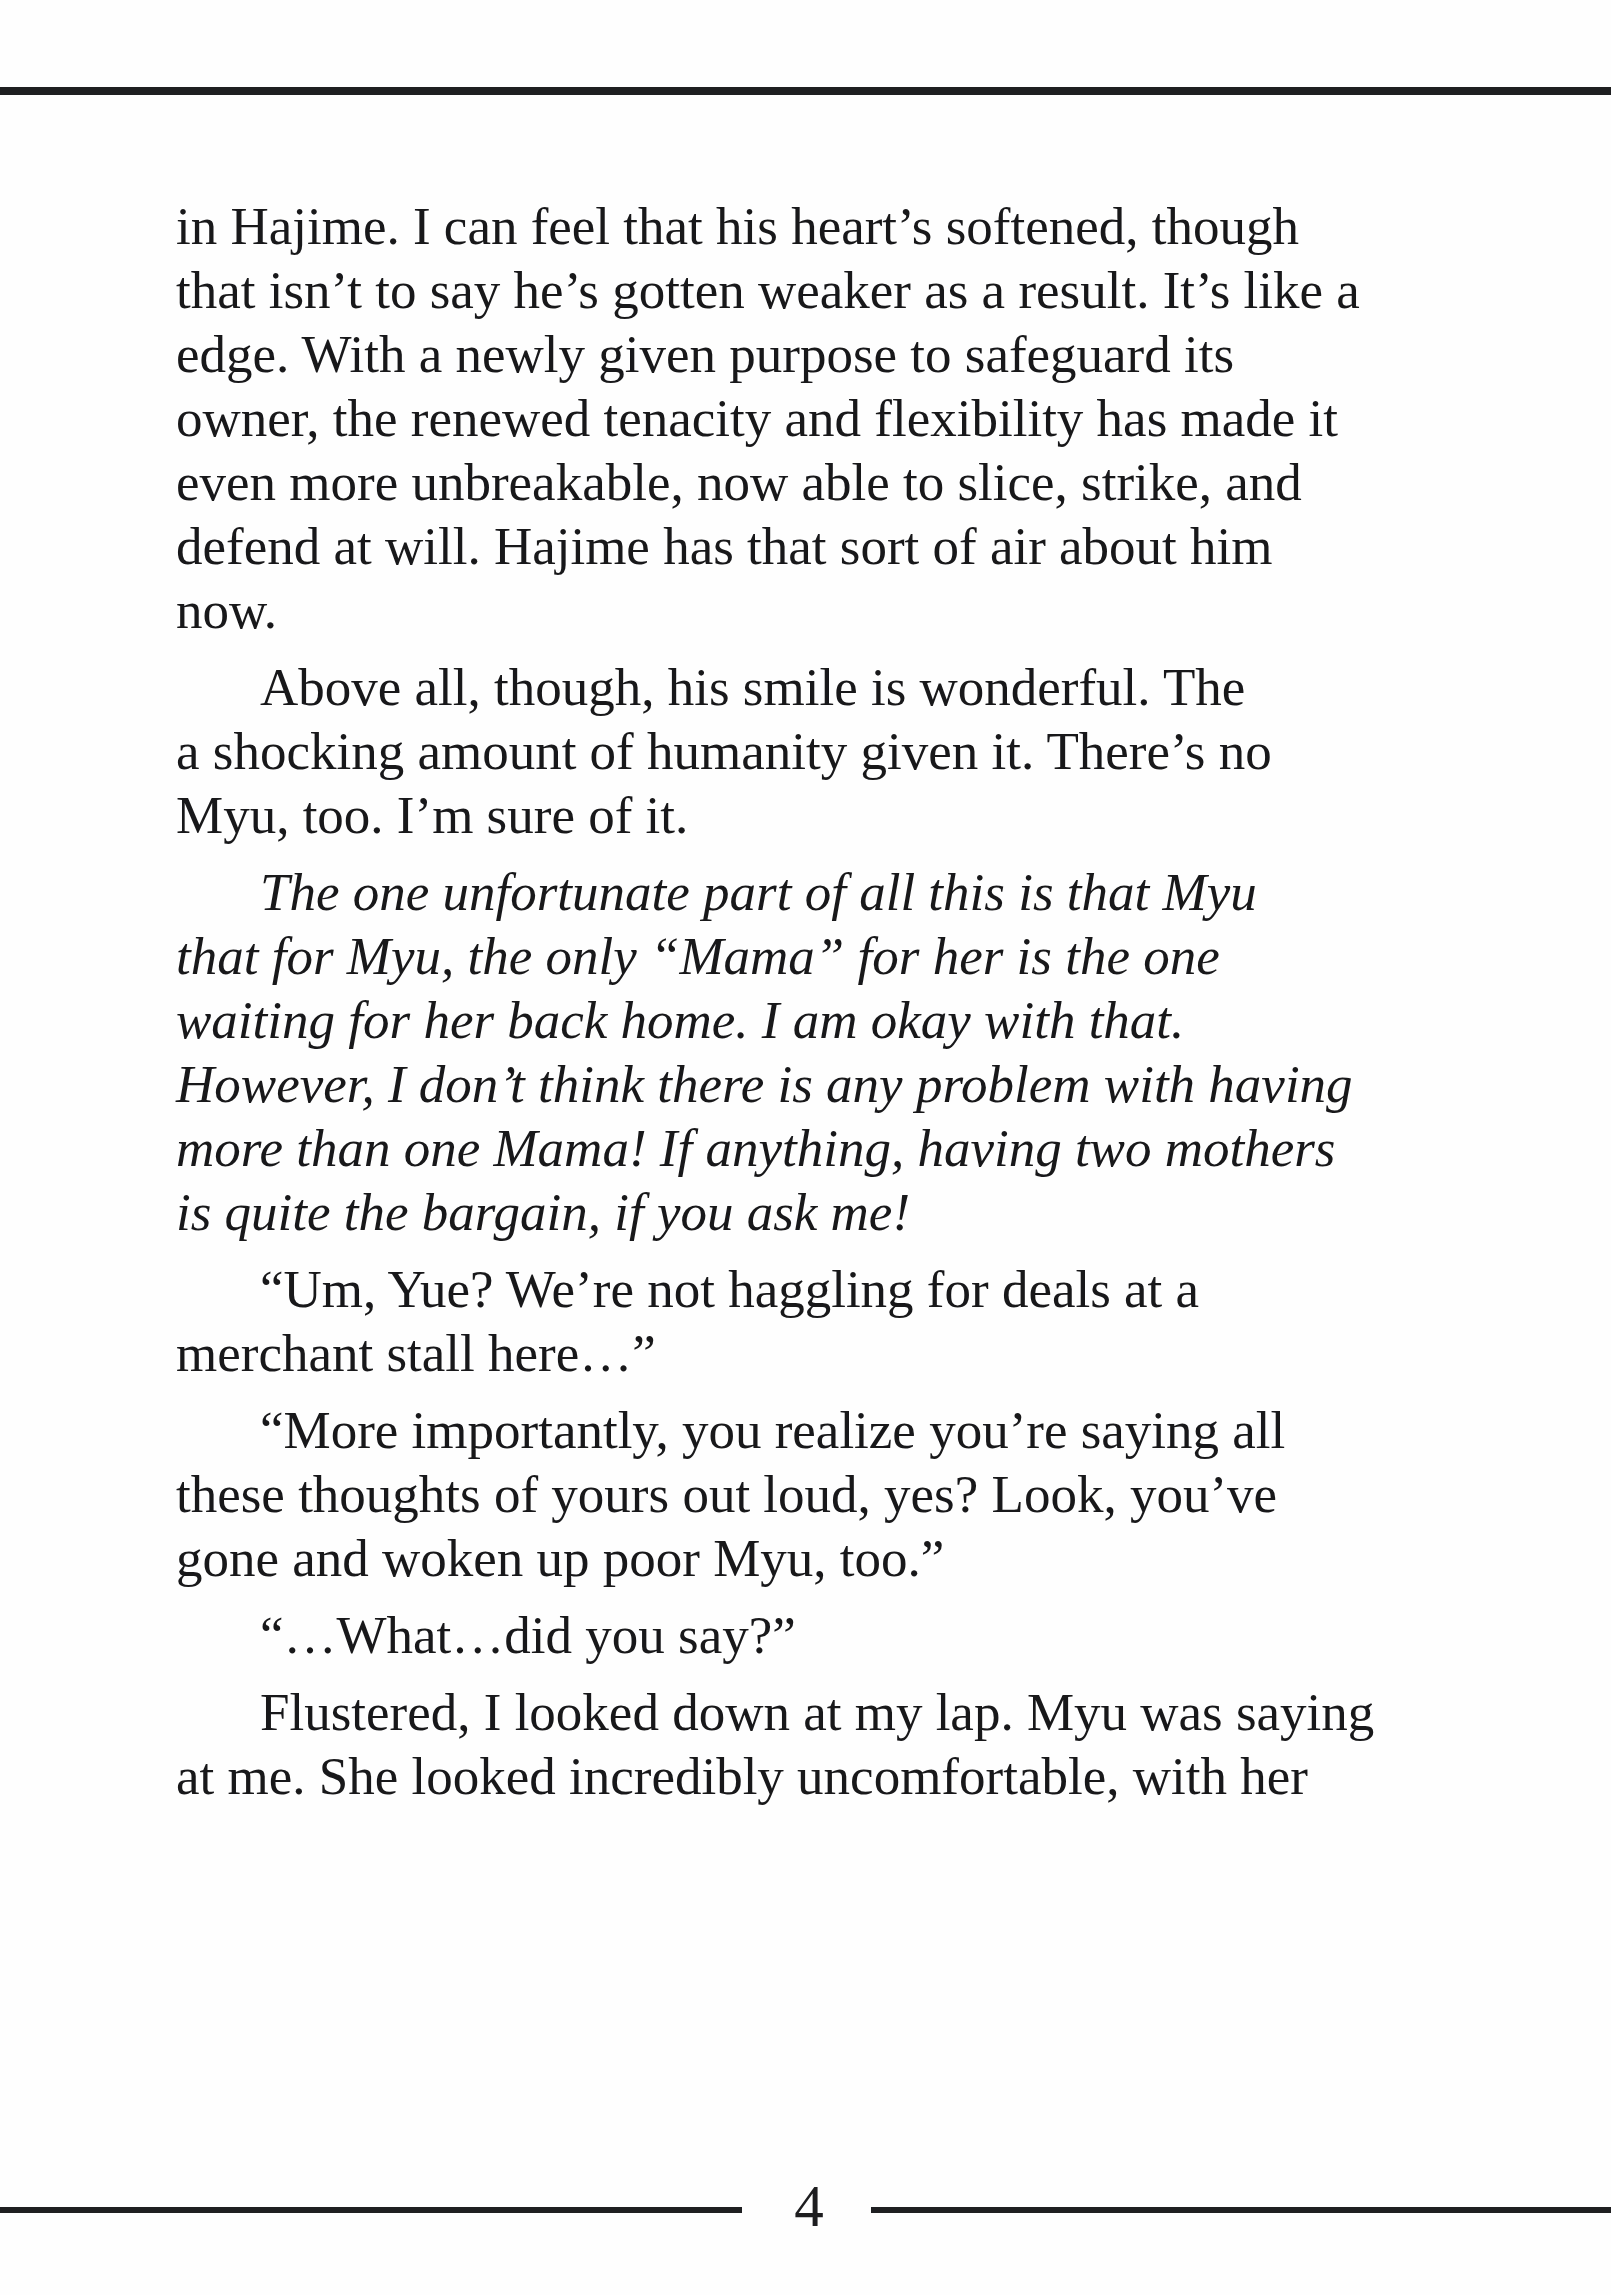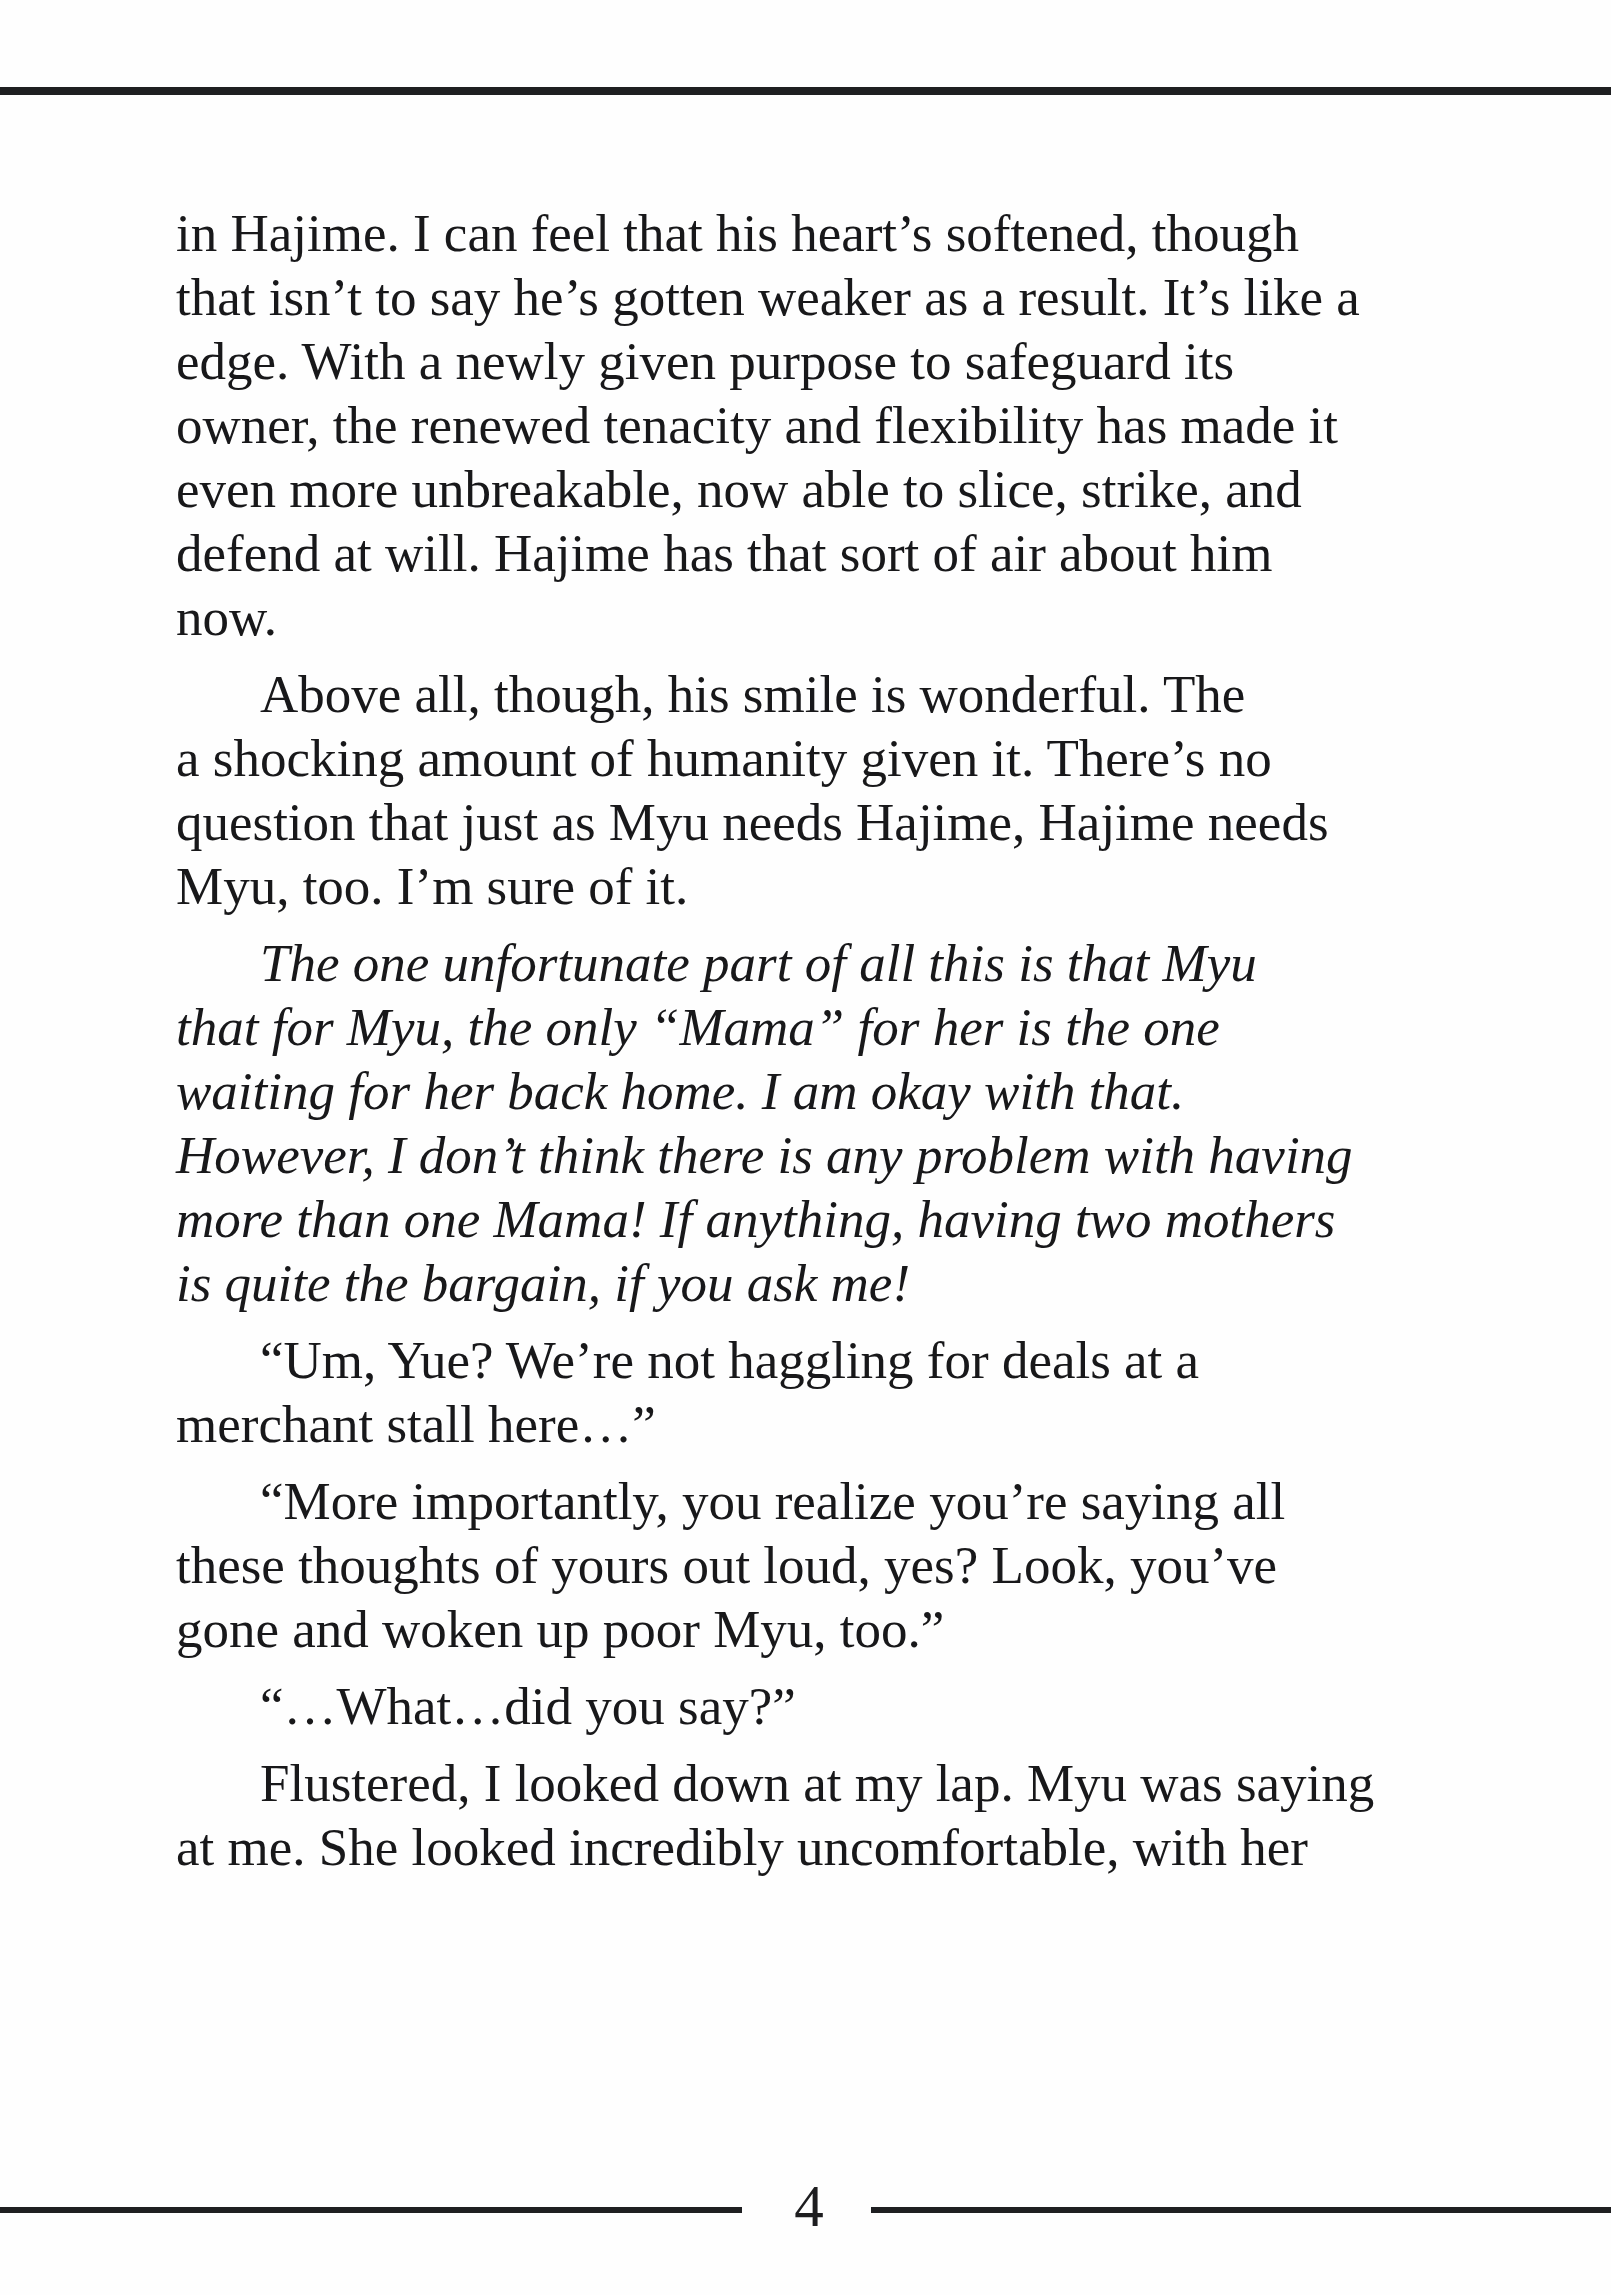--- a/index.html
+++ b/index.html
@@ -19,21 +19,21 @@
     position: absolute;
     left: 0;
     top: 87px;
     width: 1611px;
     height: 7.9px;
     background: #1e1f21;
   }
   .text-block {
     position: absolute;
     left: 176px;
-    top: 201px;
+    top: 194px;
     width: 1267px;
     font-size: 53px;
     line-height: 64px;
     color: #18181a;
     white-space: nowrap;
   }
   .line {
     height: 64px;
   }
   .line.indent {
@@ -77,21 +77,20 @@
   <main class="text-block">
       <div class="line">in Hajime. I can feel that his heart’s softened, though</div>
       <div class="line">that isn’t to say he’s gotten weaker as a result. It’s like a</div>
       <div class="line">edge. With a newly given purpose to safeguard its</div>
       <div class="line">owner, the renewed tenacity and flexibility has made it</div>
       <div class="line">even more unbreakable, now able to slice, strike, and</div>
       <div class="line">defend at will. Hajime has that sort of air about him</div>
       <div class="line">now.</div>
       <div class="line indent">Above all, though, his smile is wonderful. The</div>
       <div class="line">a shocking amount of humanity given it. There’s no</div>
-      <div class="line">question that just as Myu needs Hajime, Hajime needs</div>
       <div class="line">Myu, too. I’m sure of it.</div>
       <div class="line italic indent">The one unfortunate part of all this is that Myu</div>
       <div class="line italic">that for Myu, the only “Mama” for her is the one</div>
       <div class="line italic">waiting for her back home. I am okay with that.</div>
       <div class="line italic">However, I don’t think there is any problem with having</div>
       <div class="line italic">more than one Mama! If anything, having two mothers</div>
       <div class="line italic">is quite the bargain, if you ask me!</div>
       <div class="line indent">“Um, Yue? We’re not haggling for deals at a</div>
       <div class="line">merchant stall here…”</div>
       <div class="line indent">“More importantly, you realize you’re saying all</div>

